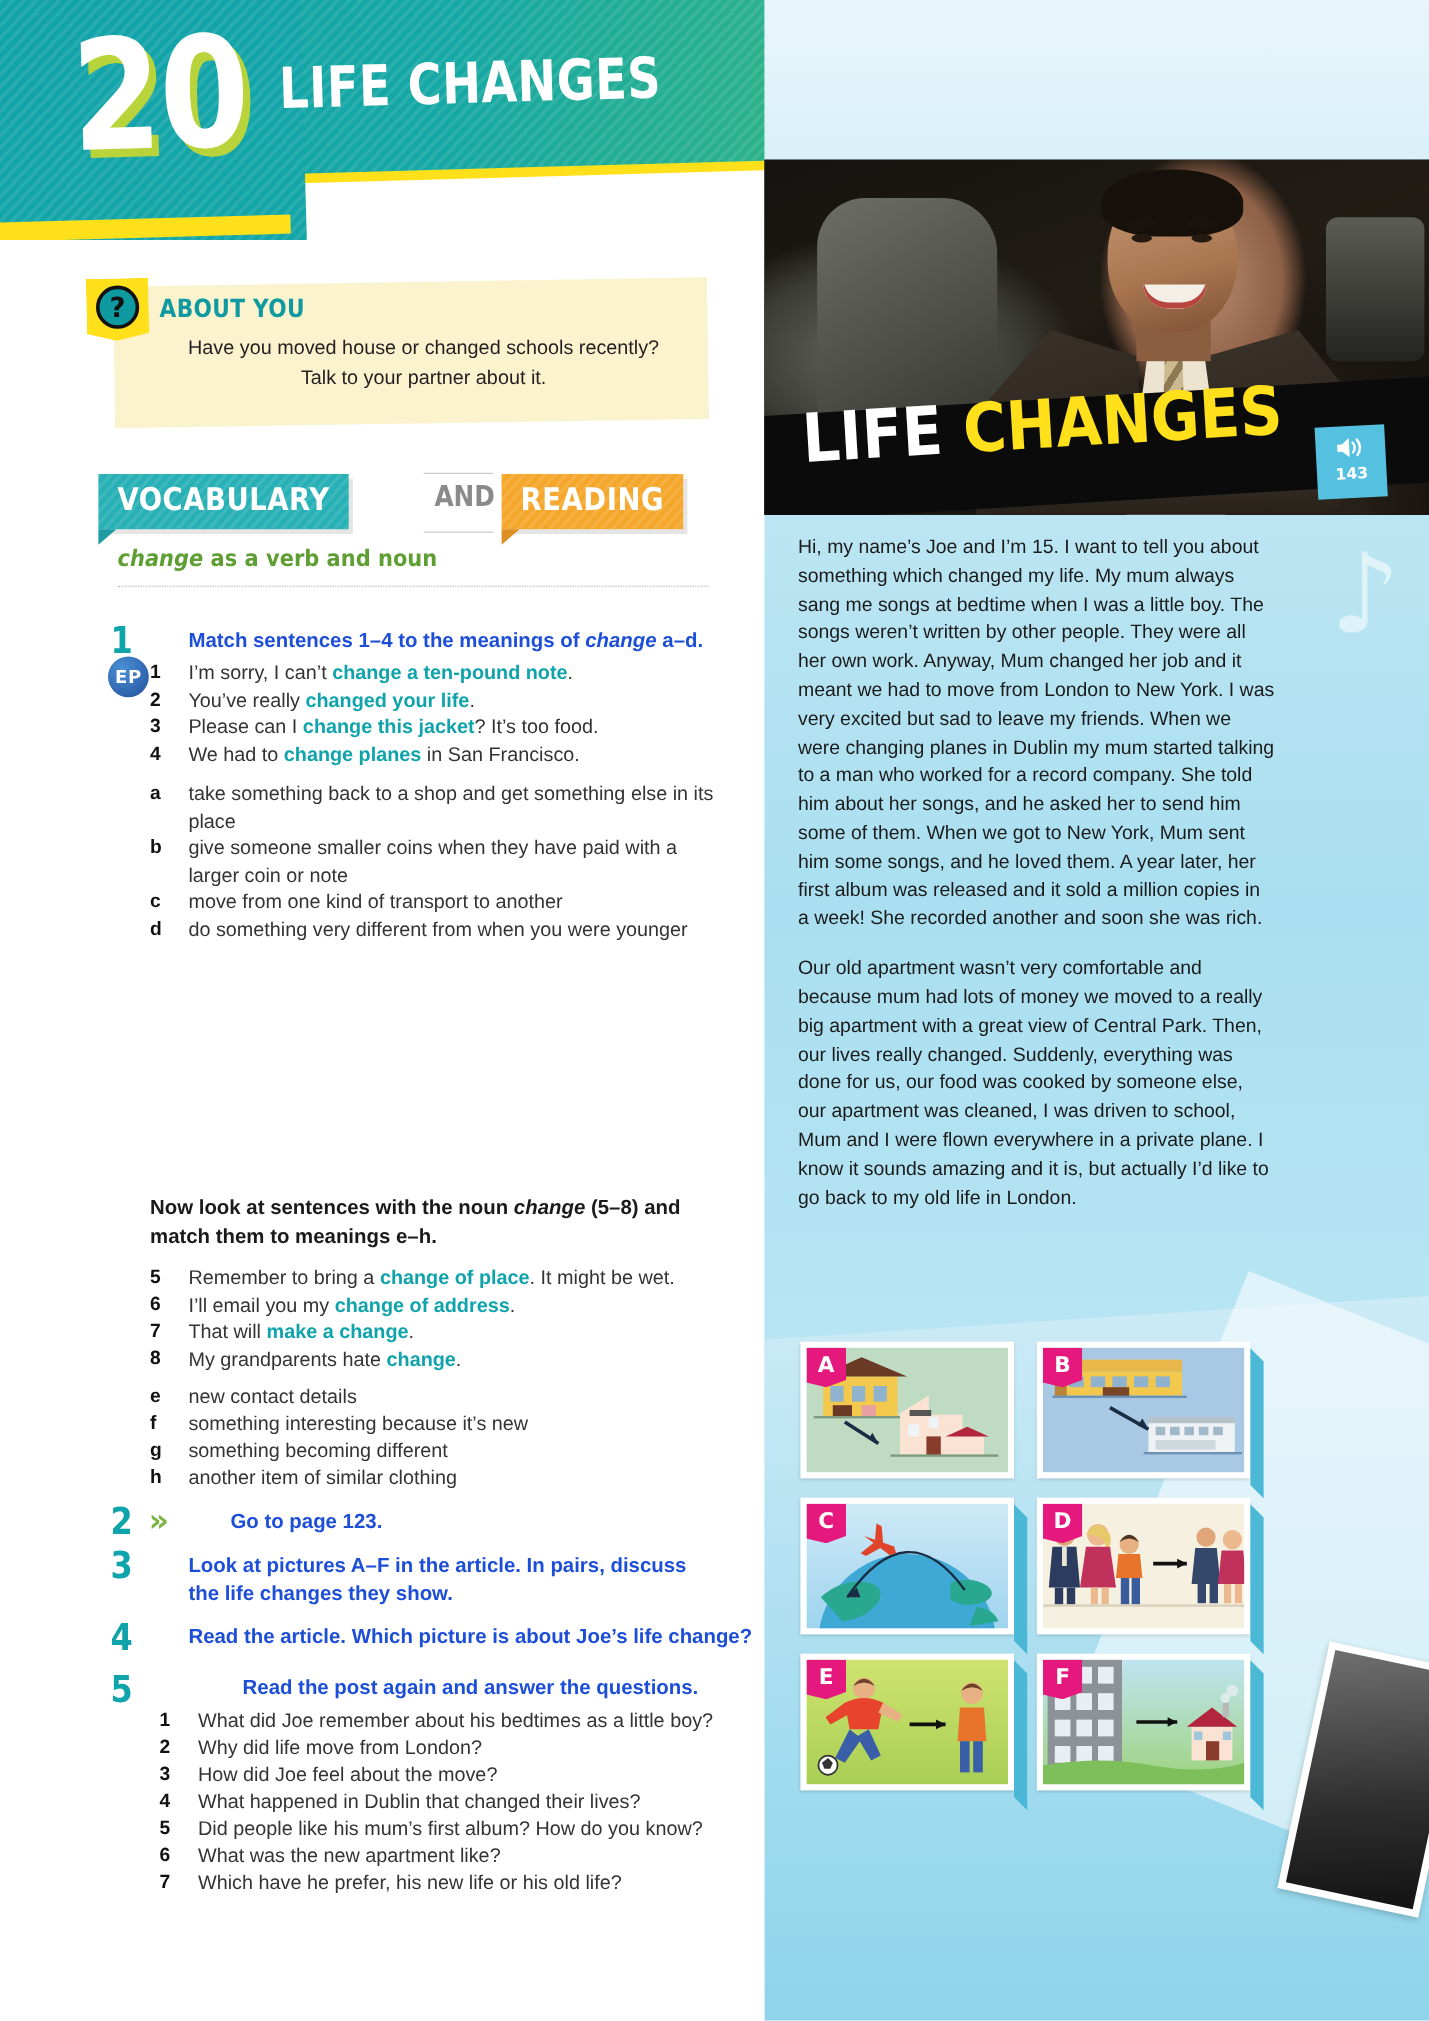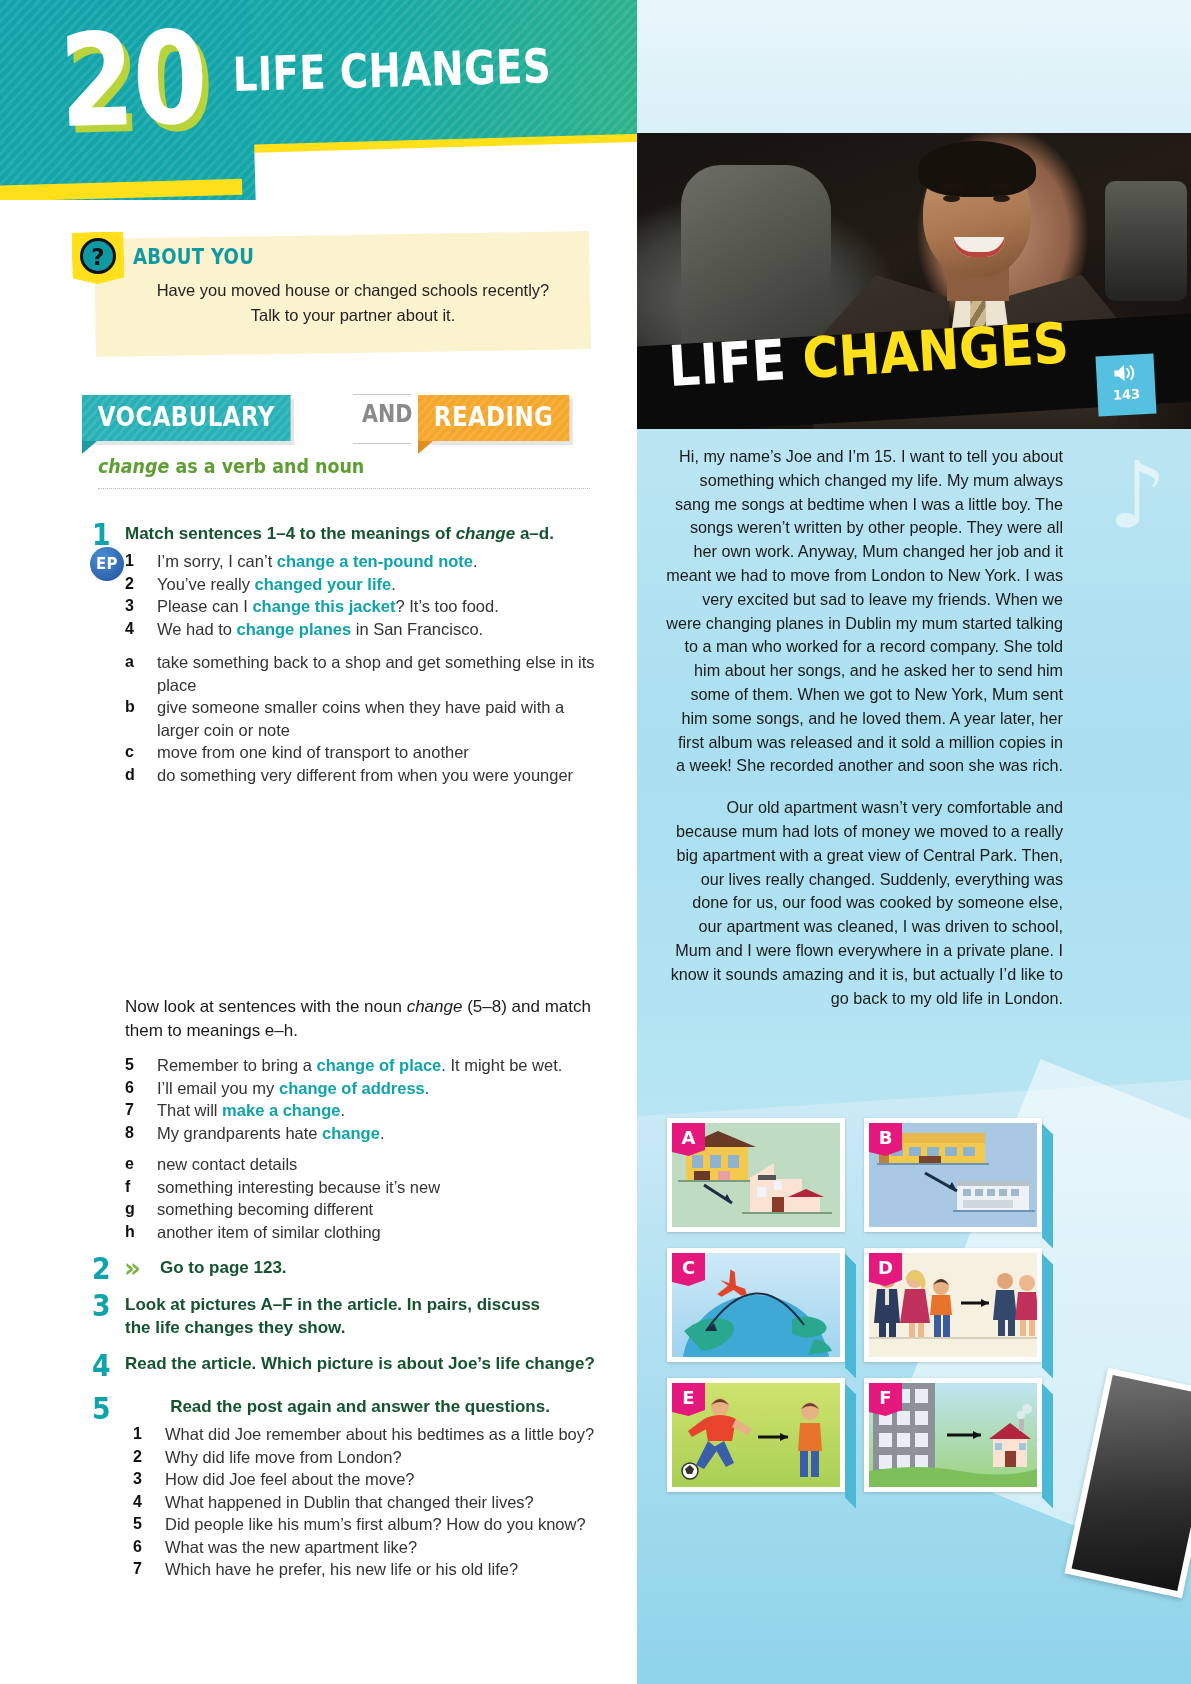--- a/index.html
+++ b/index.html
@@ -176,21 +176,22 @@
     position: absolute;
     font-family: "DejaVu Sans", sans-serif; font-weight: bold;
     font-size: 31px; color: #0fa3ab;
     transform: scaleX(0.86); transform-origin: 0 0;
   }
   .ex-title {
     position: absolute;
     font-family: "Liberation Sans", sans-serif;
     font-weight: bold;
     font-size: 17px; line-height: 23px;
-    color: #14532d;
+    color: #1d4ed8;
+    margin-left: 32px;
   }
   .ex-title em { font-style: italic; }
 
   .ep-badge {
     position: absolute; left: 90px; top: 347px;
     width: 34px; height: 34px; border-radius: 50%;
     background: radial-gradient(circle at 35% 30%, #4b8fd4 0%, #2d63ad 70%, #27509a 100%);
     color: #fff; font-family: "DejaVu Sans", sans-serif; font-weight: bold;
     font-size: 15px; line-height: 34px; text-align: center;
     letter-spacing: .5px;
@@ -200,21 +201,21 @@
   .item { display: flex; font-size: 16.5px; line-height: 22.5px; color: #333; margin-bottom: 0px; }
   .item .marker {
     font-weight: bold; color: #111; min-width: 22px; flex: 0 0 22px;
     font-size: 16px;
   }
   .item .body { flex: 1; margin-left: 10px; }
   .item .body b, .hl { color: #0fa3ab; font-weight: bold; }
 
   .now-look {
     position: absolute; left: 125px; top: 795px; width: 470px;
-    font-weight: normal; font-size: 17px; line-height: 23.5px; color: #1a1a1a;
+    font-weight: bold; font-size: 17px; line-height: 23.5px; color: #1a1a1a;
   }
   .now-look em { font-style: italic; }
 
   .chev {
     position: absolute; left: 124px; top: 1053px;
     color: #7ab441; font-size: 26px; font-weight: bold;
     font-family: "DejaVu Sans", sans-serif;
     letter-spacing: -4px;
   }
 
@@ -338,21 +339,21 @@
     transform: rotate(-3deg);
     color: #fff; text-align: center;
   }
   .audio-badge svg { margin-top: 7px; }
   .audio-num {
     font-family: "DejaVu Sans", sans-serif; font-weight: bold;
     font-size: 13px; display: block; margin-top: -1px;
   }
 
   .article {
-    position: absolute; left: 28px; top: 445px; width: 398px; text-align: right;
+    position: absolute; left: 28px; top: 445px; width: 398px;
   }
   .article p {
     font-size: 16.2px; line-height: 23.8px; color: #1b1b1b;
     margin-bottom: 18px;
   }
 
   
   .pic-grid {
     position: absolute; left: 30px; top: 1118px; width: 480px;
   }

